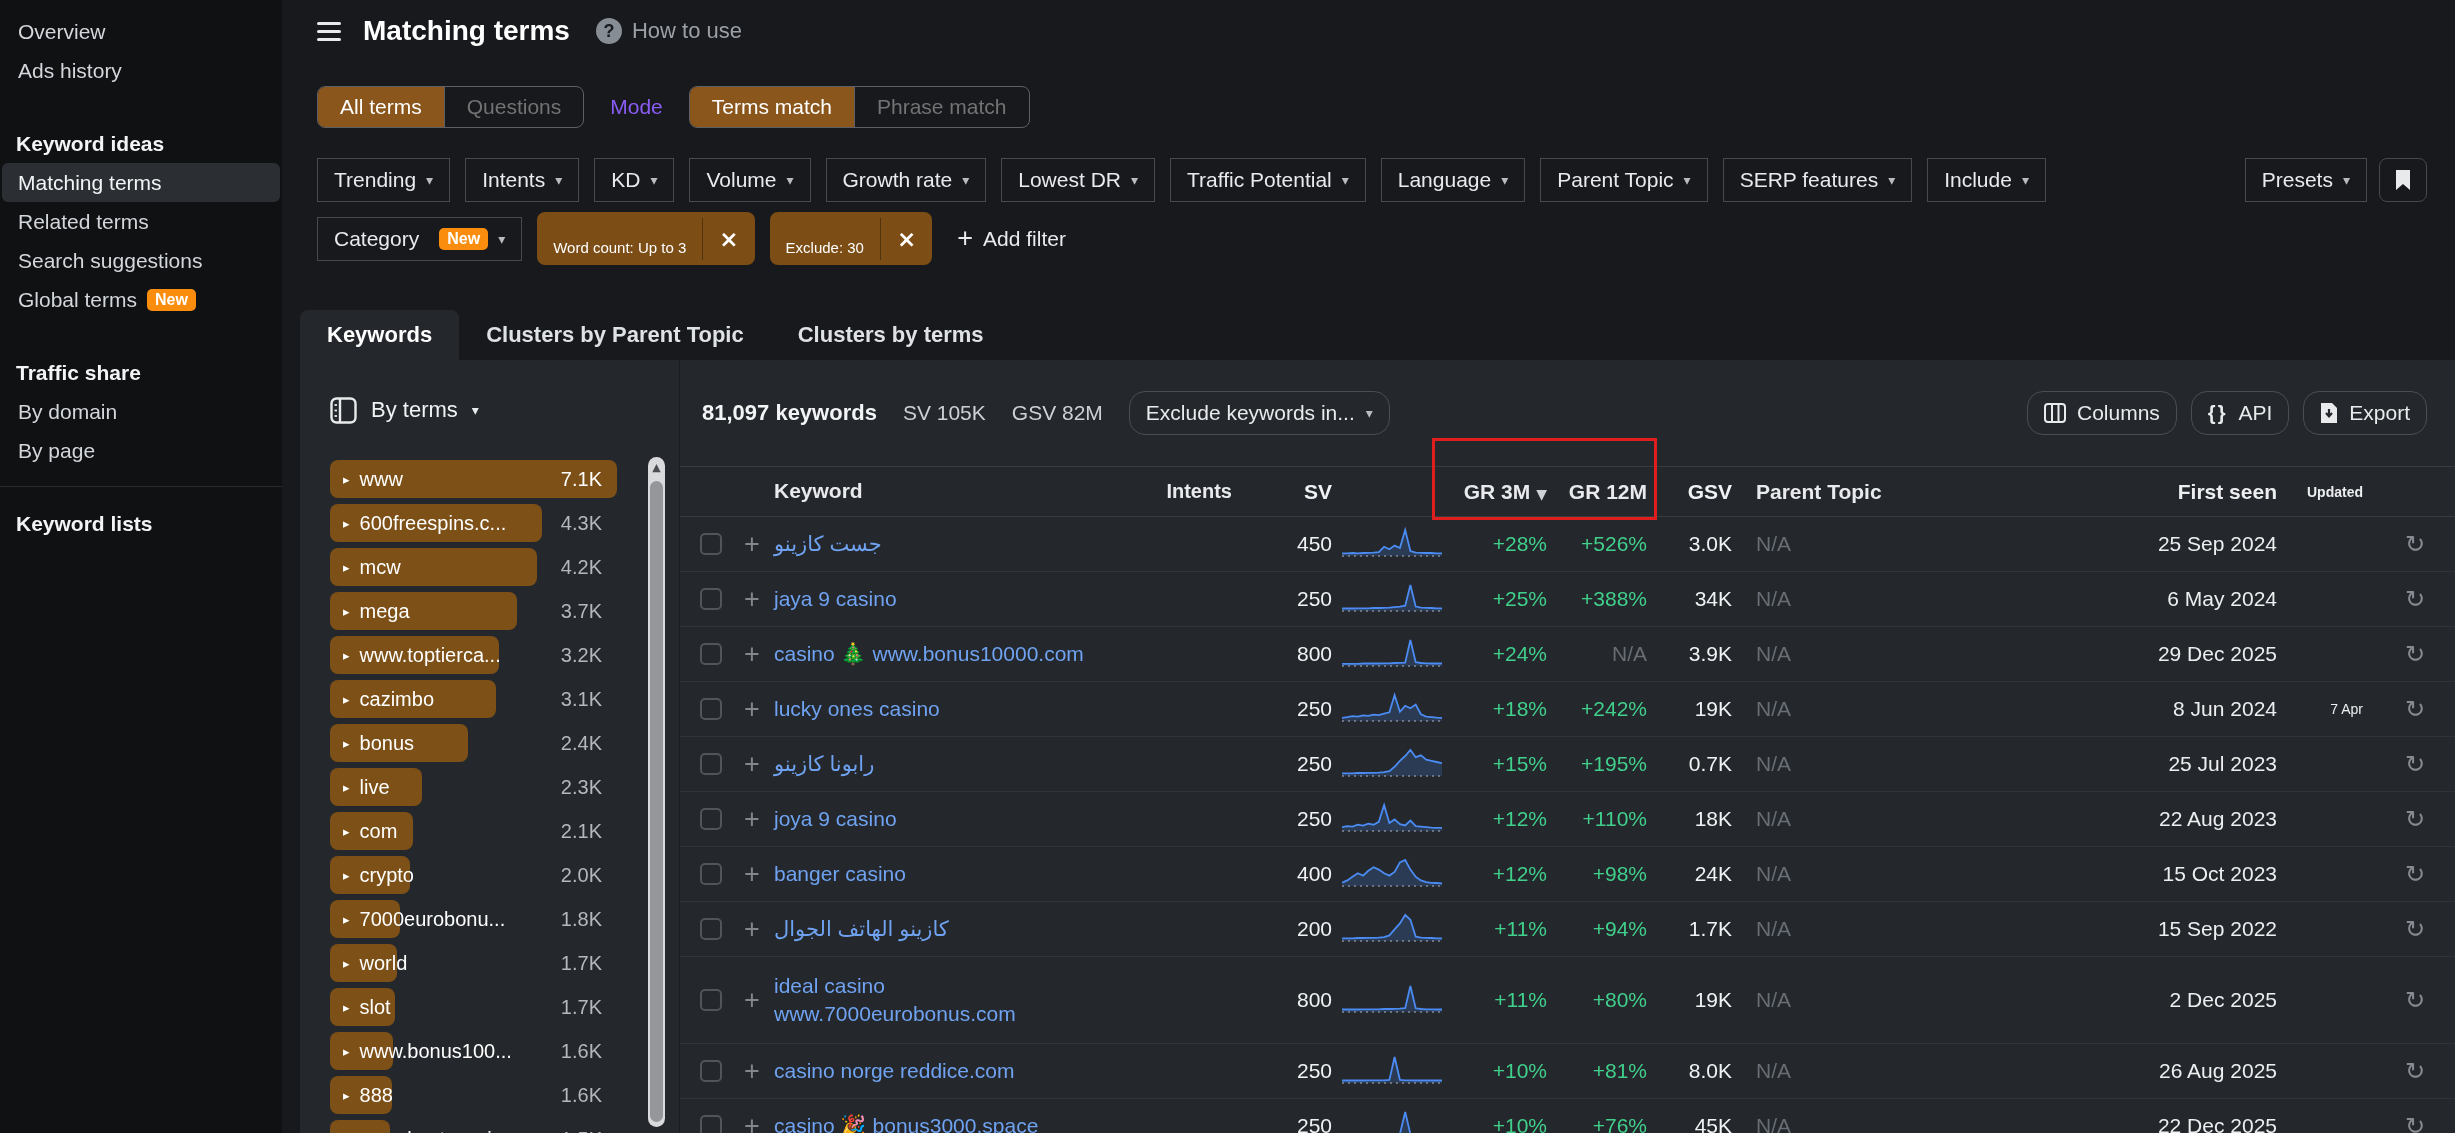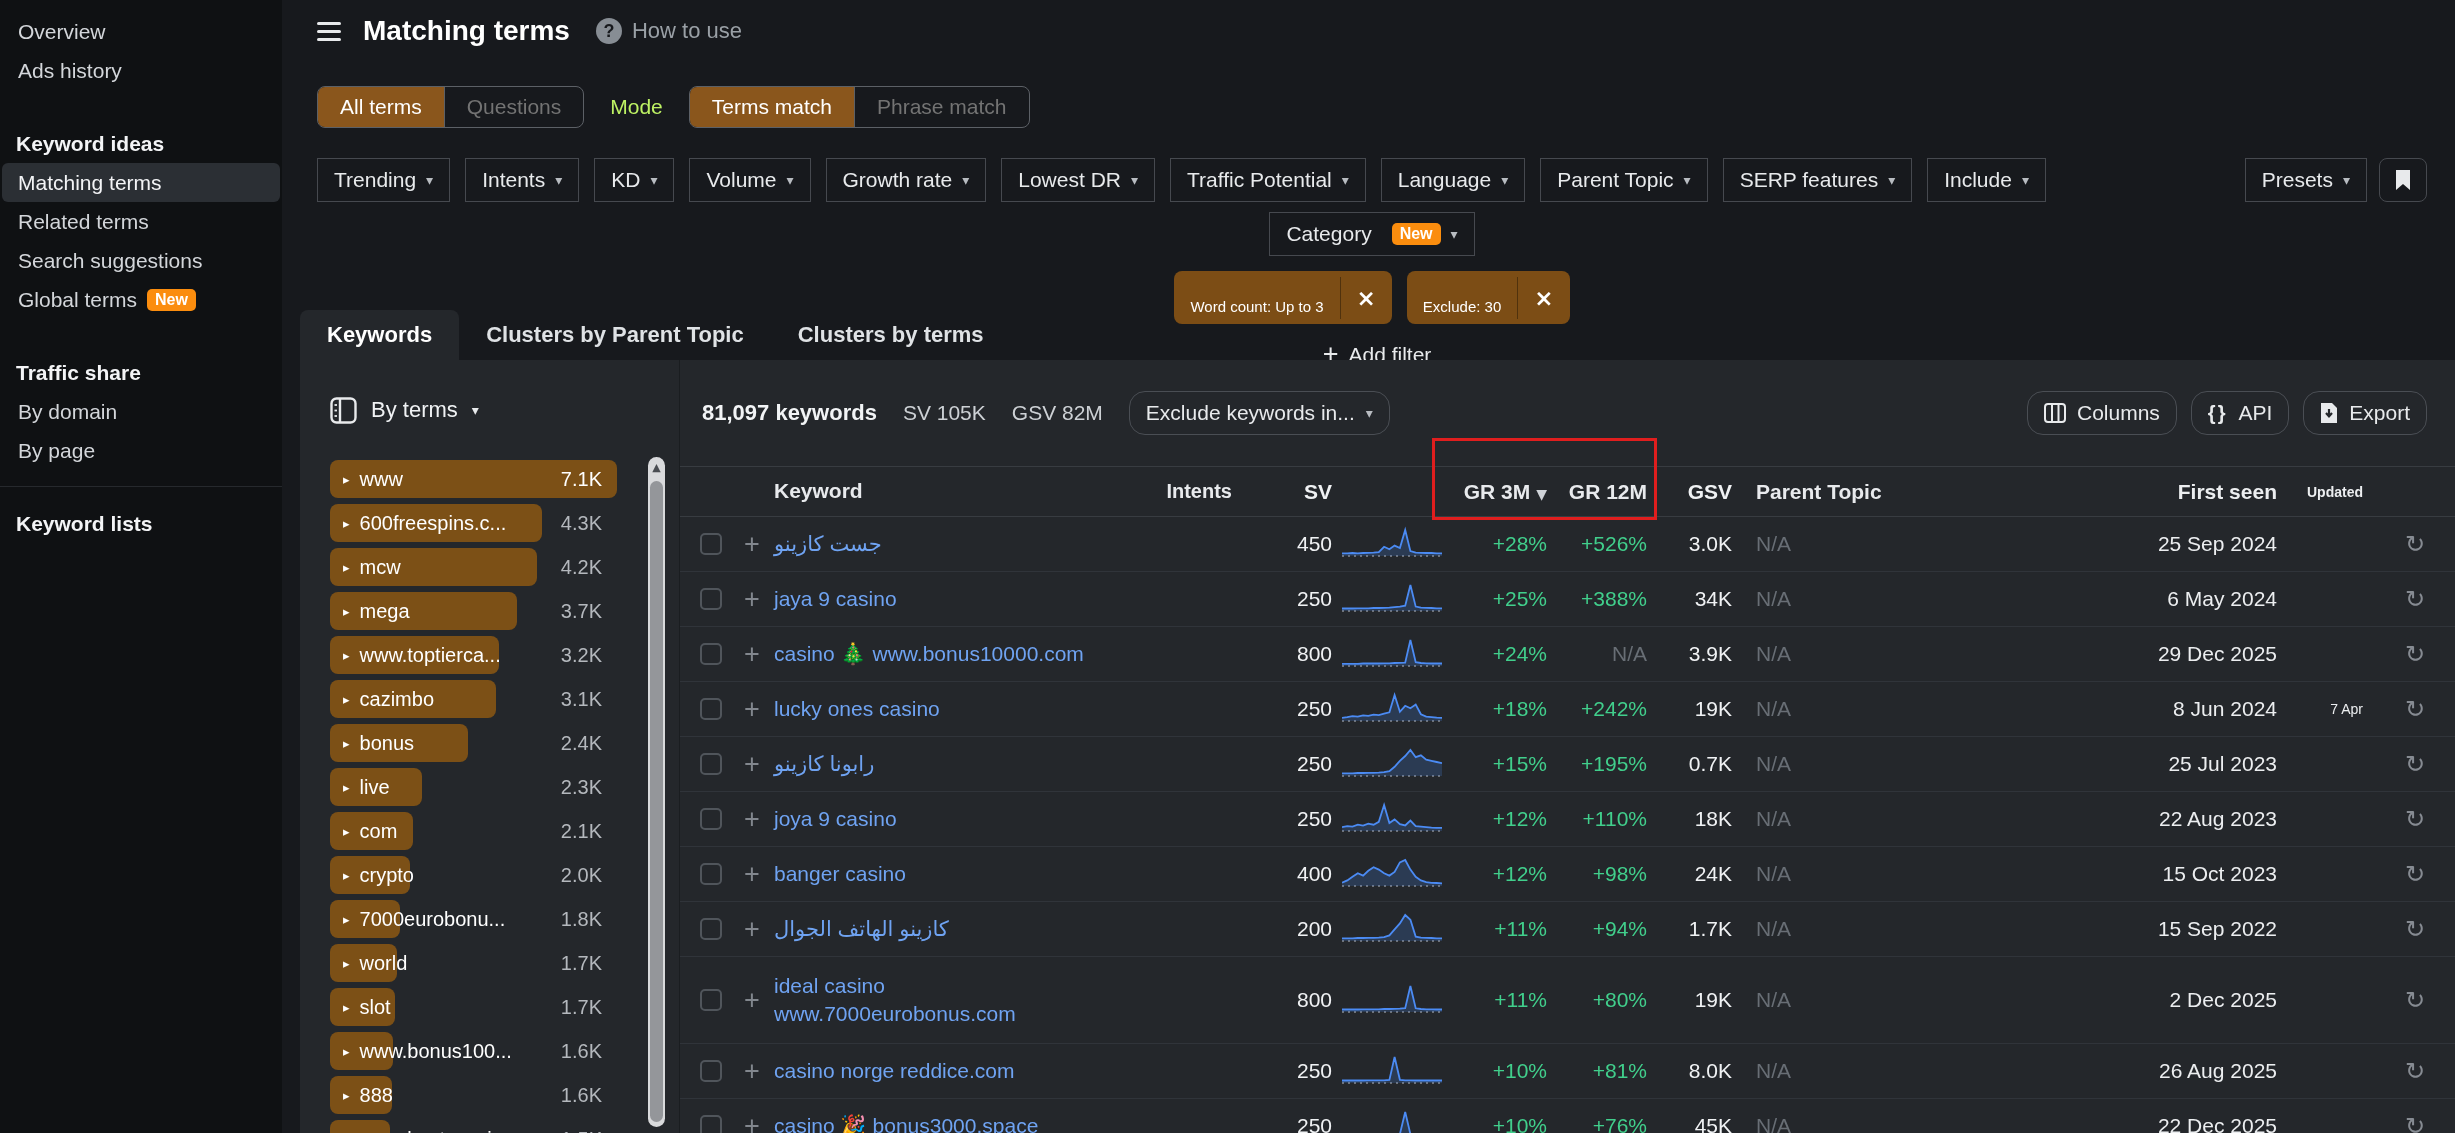--- a/index.html
+++ b/index.html
@@ -32,25 +32,25 @@
   .help-circle { width:26px; height:26px; border-radius:50%; background:#878d94; color:#17191d;
                  font-size:18px; font-weight:700; display:flex; align-items:center;
                  justify-content:center; margin-left:26px; }
   .howto { font-size:22px; color:#9aa0a6; margin-left:10px; cursor:pointer; }
 
   .seg-row { position:absolute; top:86px; left:35px; height:42px; display:flex; align-items:center; }
   .seg-group { display:inline-flex; border:1px solid #5c6066; border-radius:8px; overflow:hidden; }
   .seg { padding:8px 22px; font-size:21px; color:#737373; background:transparent; cursor:pointer; }
   .seg + .seg { border-left:1px solid #5c6066; }
   .seg.active { background:#8a561c; color:#fff; }
-  .mode-label { color:#bef264; font-size:21px; margin:8px 26px; }
+  .mode-label { color:#8b5cf6; font-size:21px; margin:8px 26px; }
 
   .filters-row { position:absolute; left:35px; right:28px; display:flex; align-items:center; gap:15px; }
   .filters-row.r1 { top:158px; }
-  .filters-row.r2 { top:212px;flex-direction:column; }
+  .filters-row.r2 { top:212px; }
   .filter-btn { display:inline-flex; align-items:center; gap:10px; border:1px solid #46494f;
                 border-radius:0; padding:9px 16px; font-size:21px; color:#e8eaec;
                 background:transparent; cursor:pointer; white-space:nowrap; }
   .caret { font-size:14px; color:#b8bcc1; }
   .presets-wrap { margin-left:auto; display:flex; gap:12px; }
   .icon-btn { border:1px solid #46494f; border-radius:8px; width:48px; height:44px;
               display:flex; align-items:center; justify-content:center; cursor:pointer; }
   .chip { display:inline-flex; align-items:center; background:#7c4d15; border-radius:8px;
           overflow:hidden; cursor:default; }
   .chip .chip-label { padding:9px 16px; font-size:15px; color:#fff;margin-top:18px; }

